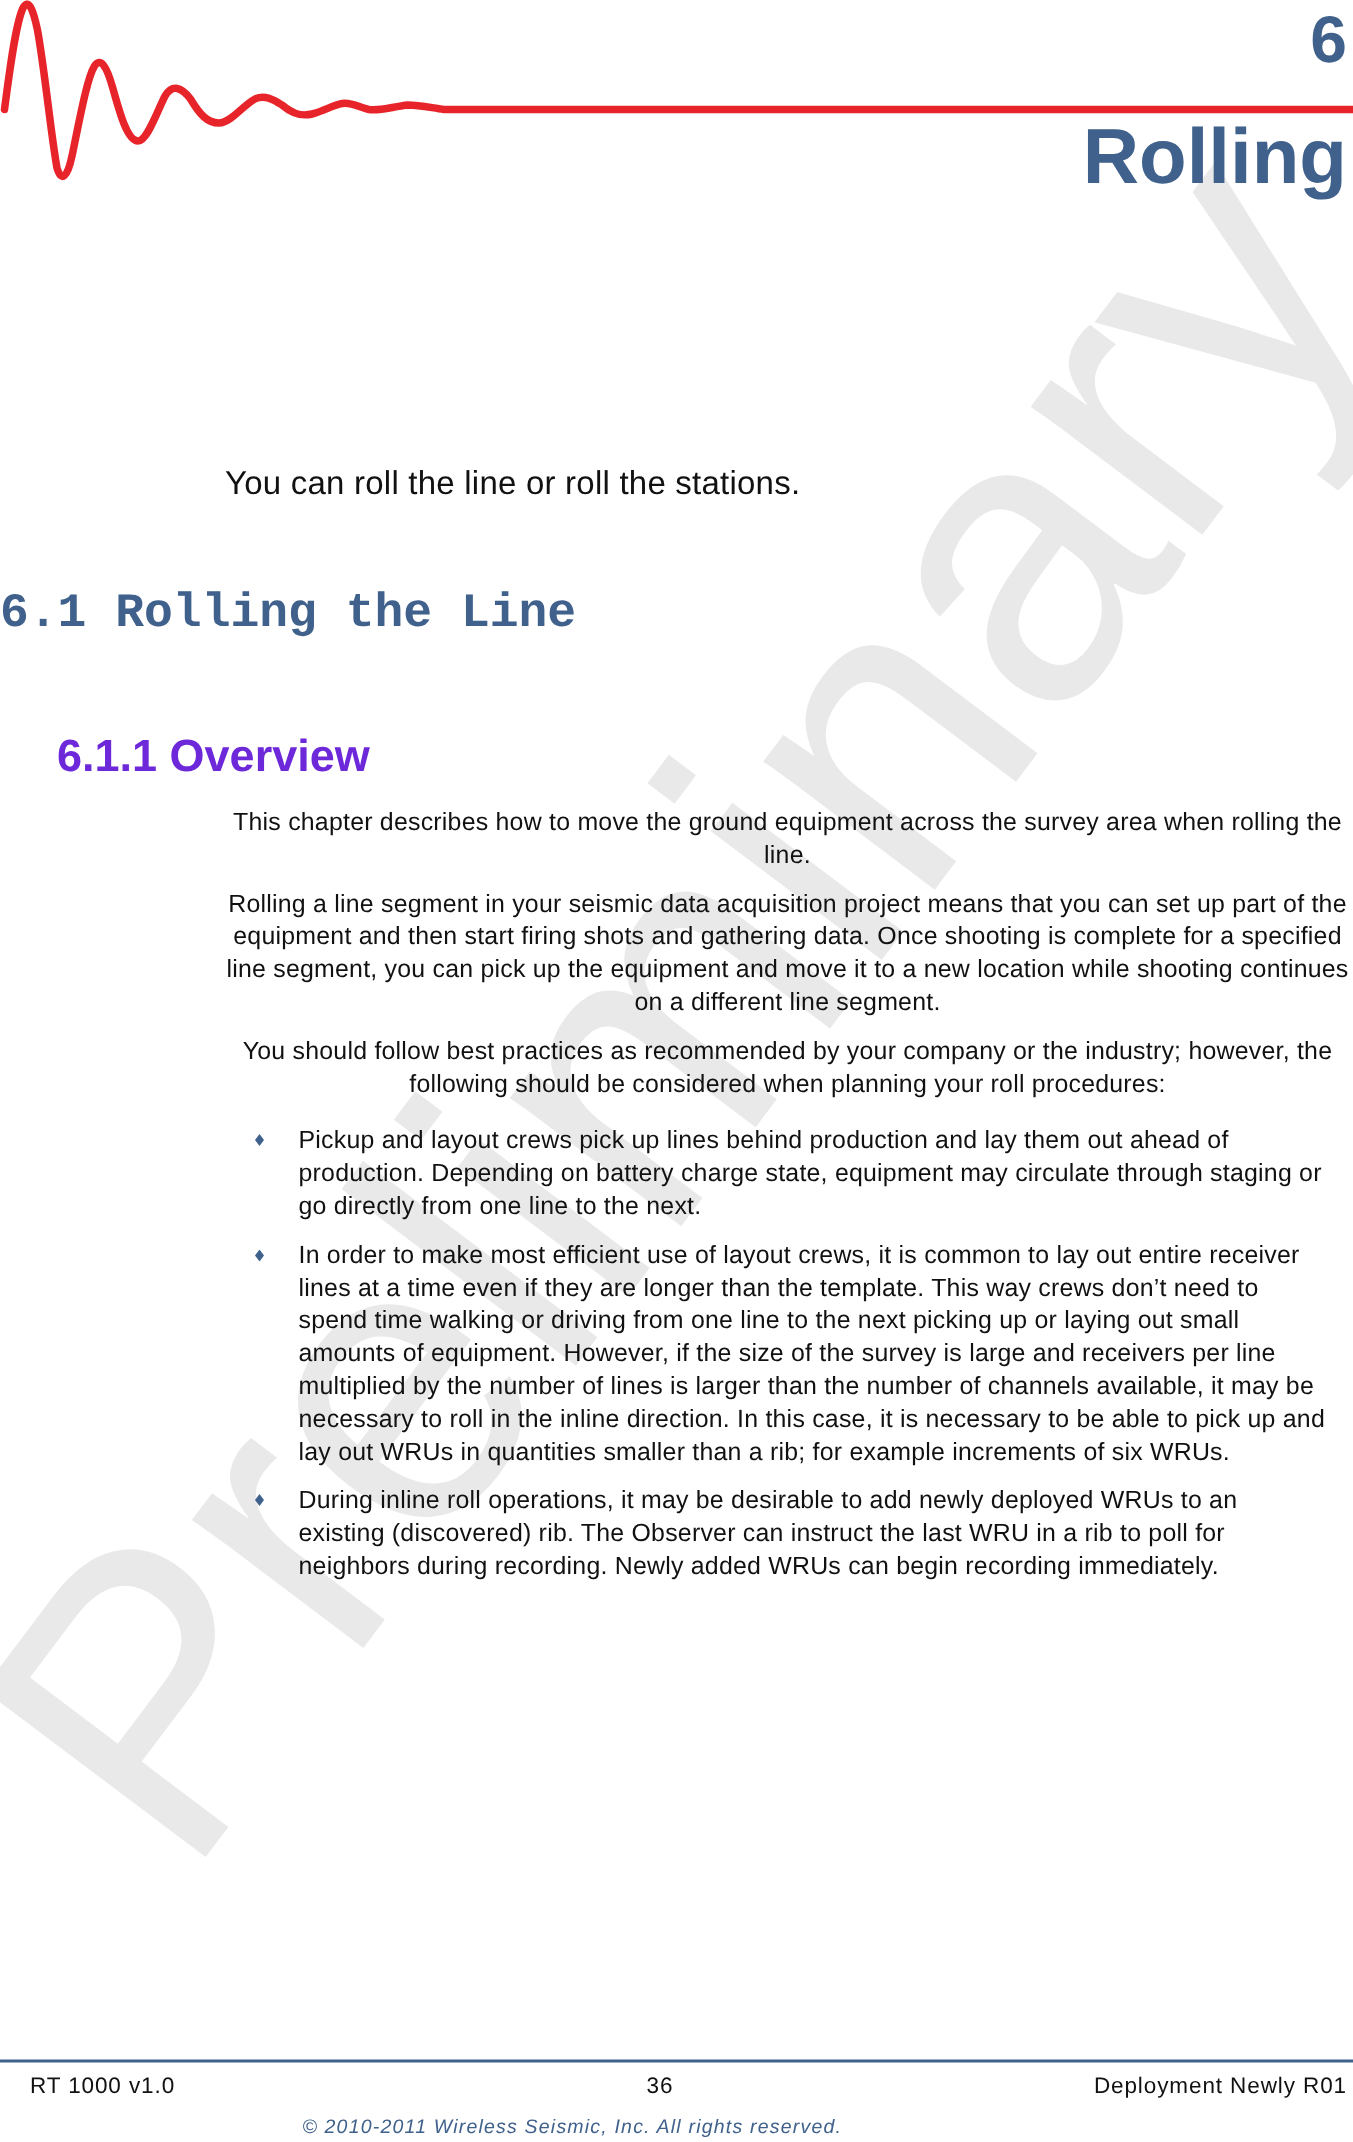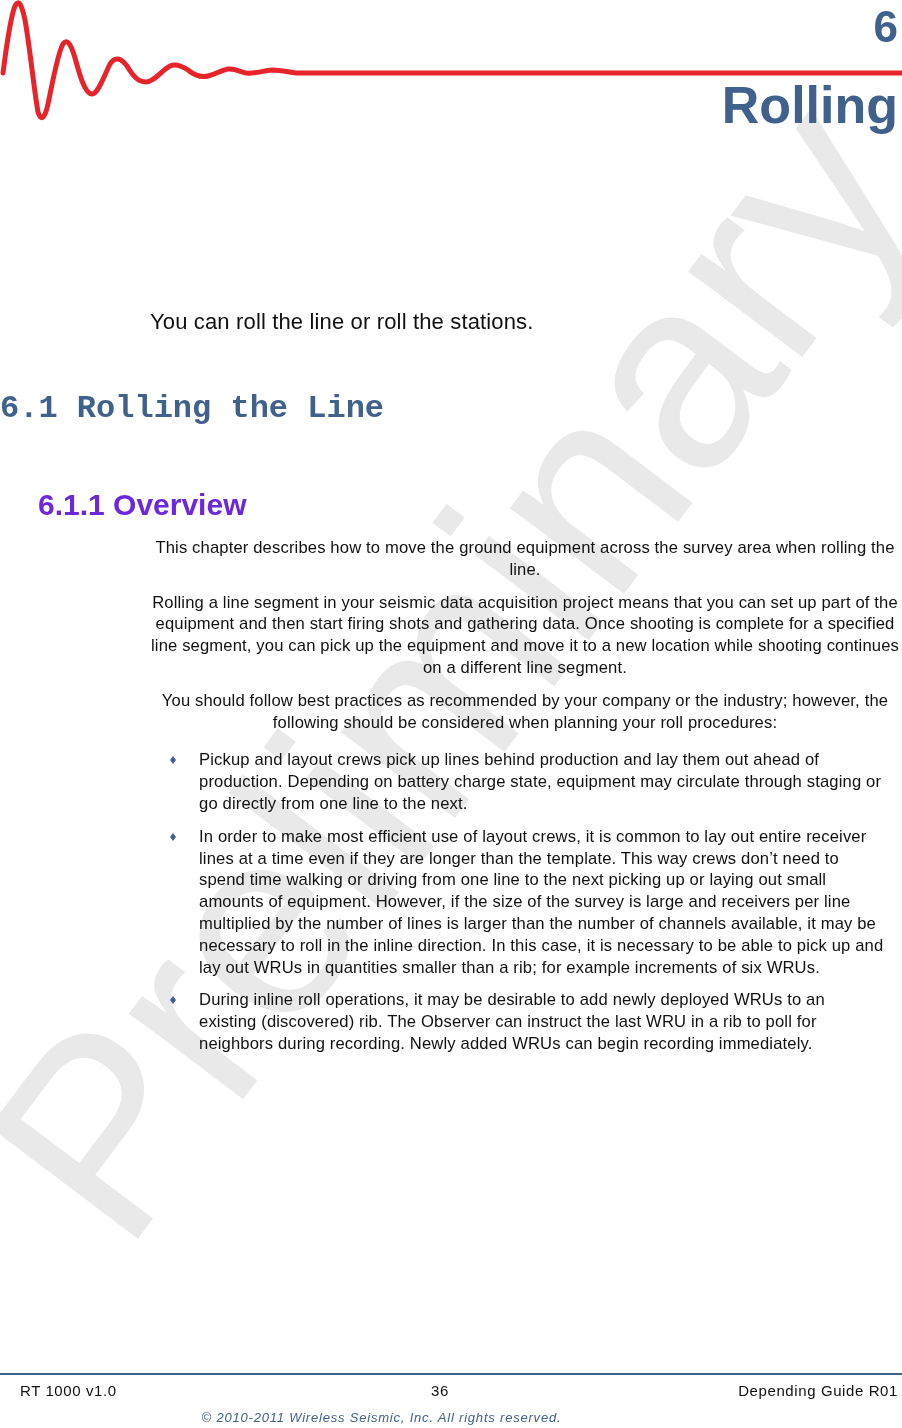--- a/index.html
+++ b/index.html
@@ -196,14 +196,14 @@
           <polygon points="3,0 6,4 3,8 0,4" fill="#3f618c"></polygon>
         </svg>
       <span>During inline roll operations, it may be desirable to add newly deployed WRUs to an existing (discovered) rib. The Observer can instruct the last WRU in a rib to poll for neighbors during recording. Newly added WRUs can begin recording immediately.</span>
     </li>
   </ul>
 </div>
 
 <div class="footer-rule"></div>
 <div class="footer-left">RT 1000 v1.0</div>
 <div class="footer-center">36</div>
-<div class="footer-right">Depending Guide R01</div>
+<div class="footer-right">Deployment Newly R01</div>
 <div class="footer-copyright">© 2010-2011 Wireless Seismic, Inc. All rights reserved.</div>
 
 </body></html>

